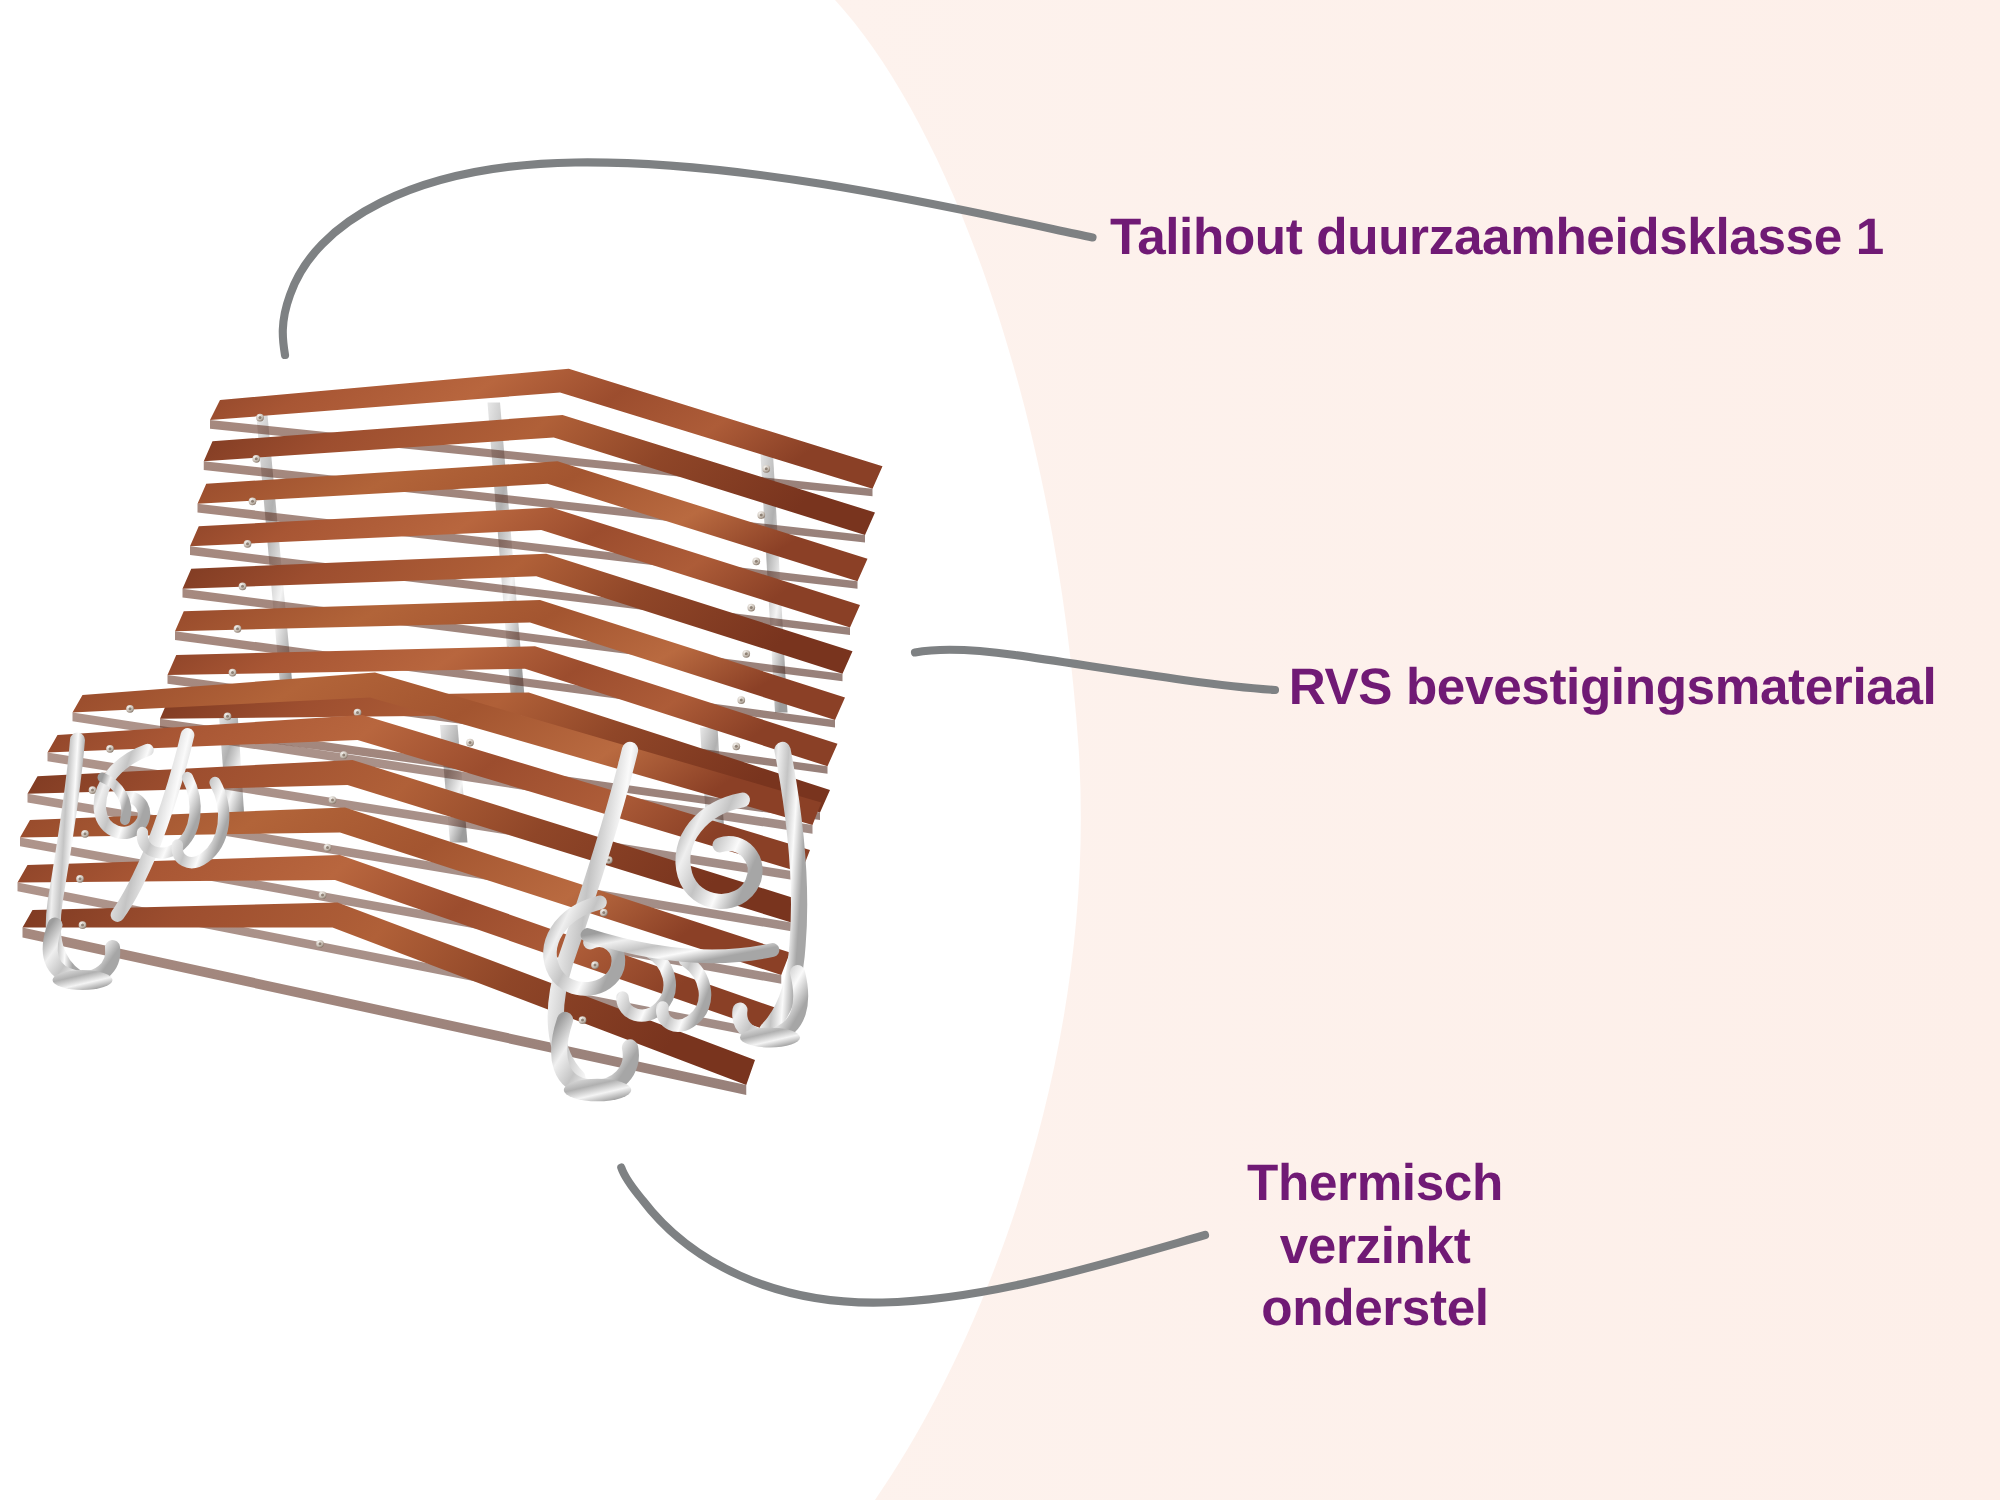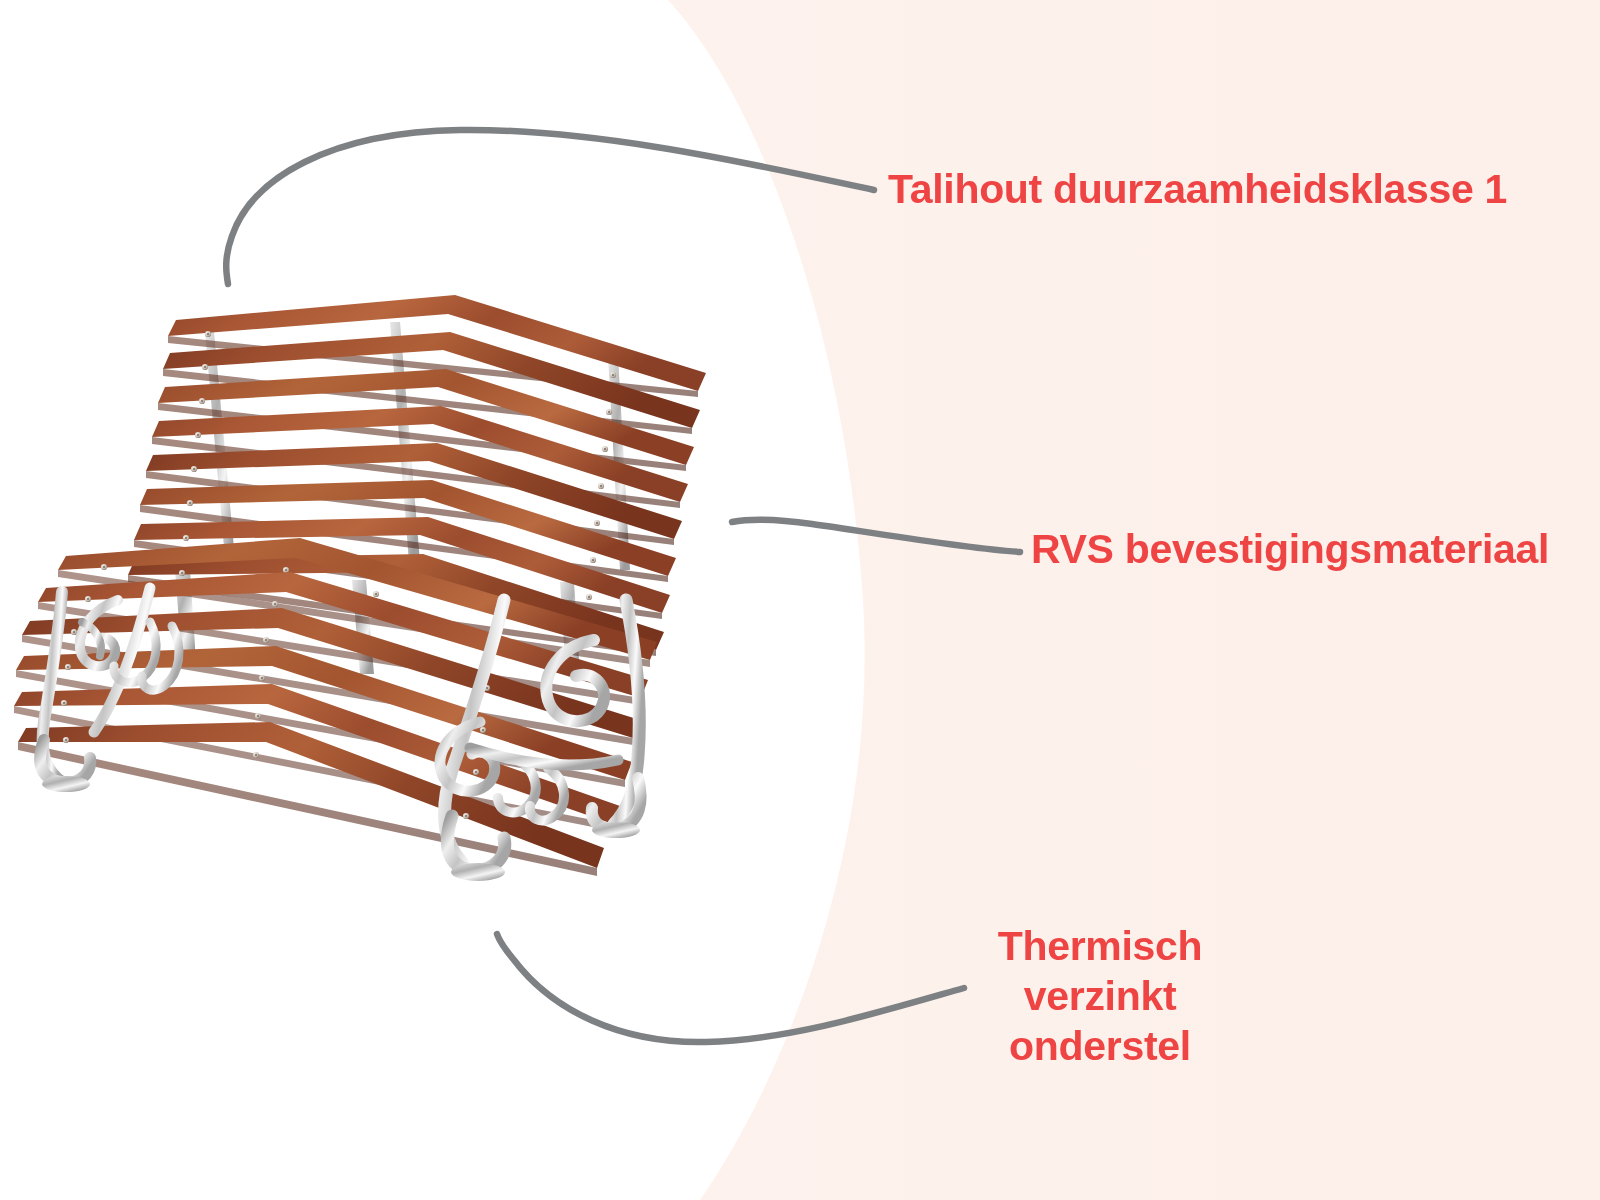--- a/index.html
+++ b/index.html
@@ -34,21 +34,21 @@
   #leader-layer {
     position: absolute;
     inset: 0;
     width: 100%;
     height: 100%;
     pointer-events: none;
   }
   
   .callout {
     position: absolute;
-    color: #ef4444;
+    color: #701a75;
     font-weight: bold;
     font-size: 41px;
     line-height: 1.22;
     letter-spacing: -0.3px;
     white-space: pre-line;
   }
   #callout-1 { left: 888px; top: 164px; }
   #callout-2 { left: 1031px; top: 524px; }
   #callout-3 { left: 924px; top: 921px; text-align: center; width: 352px; }
 </style>

